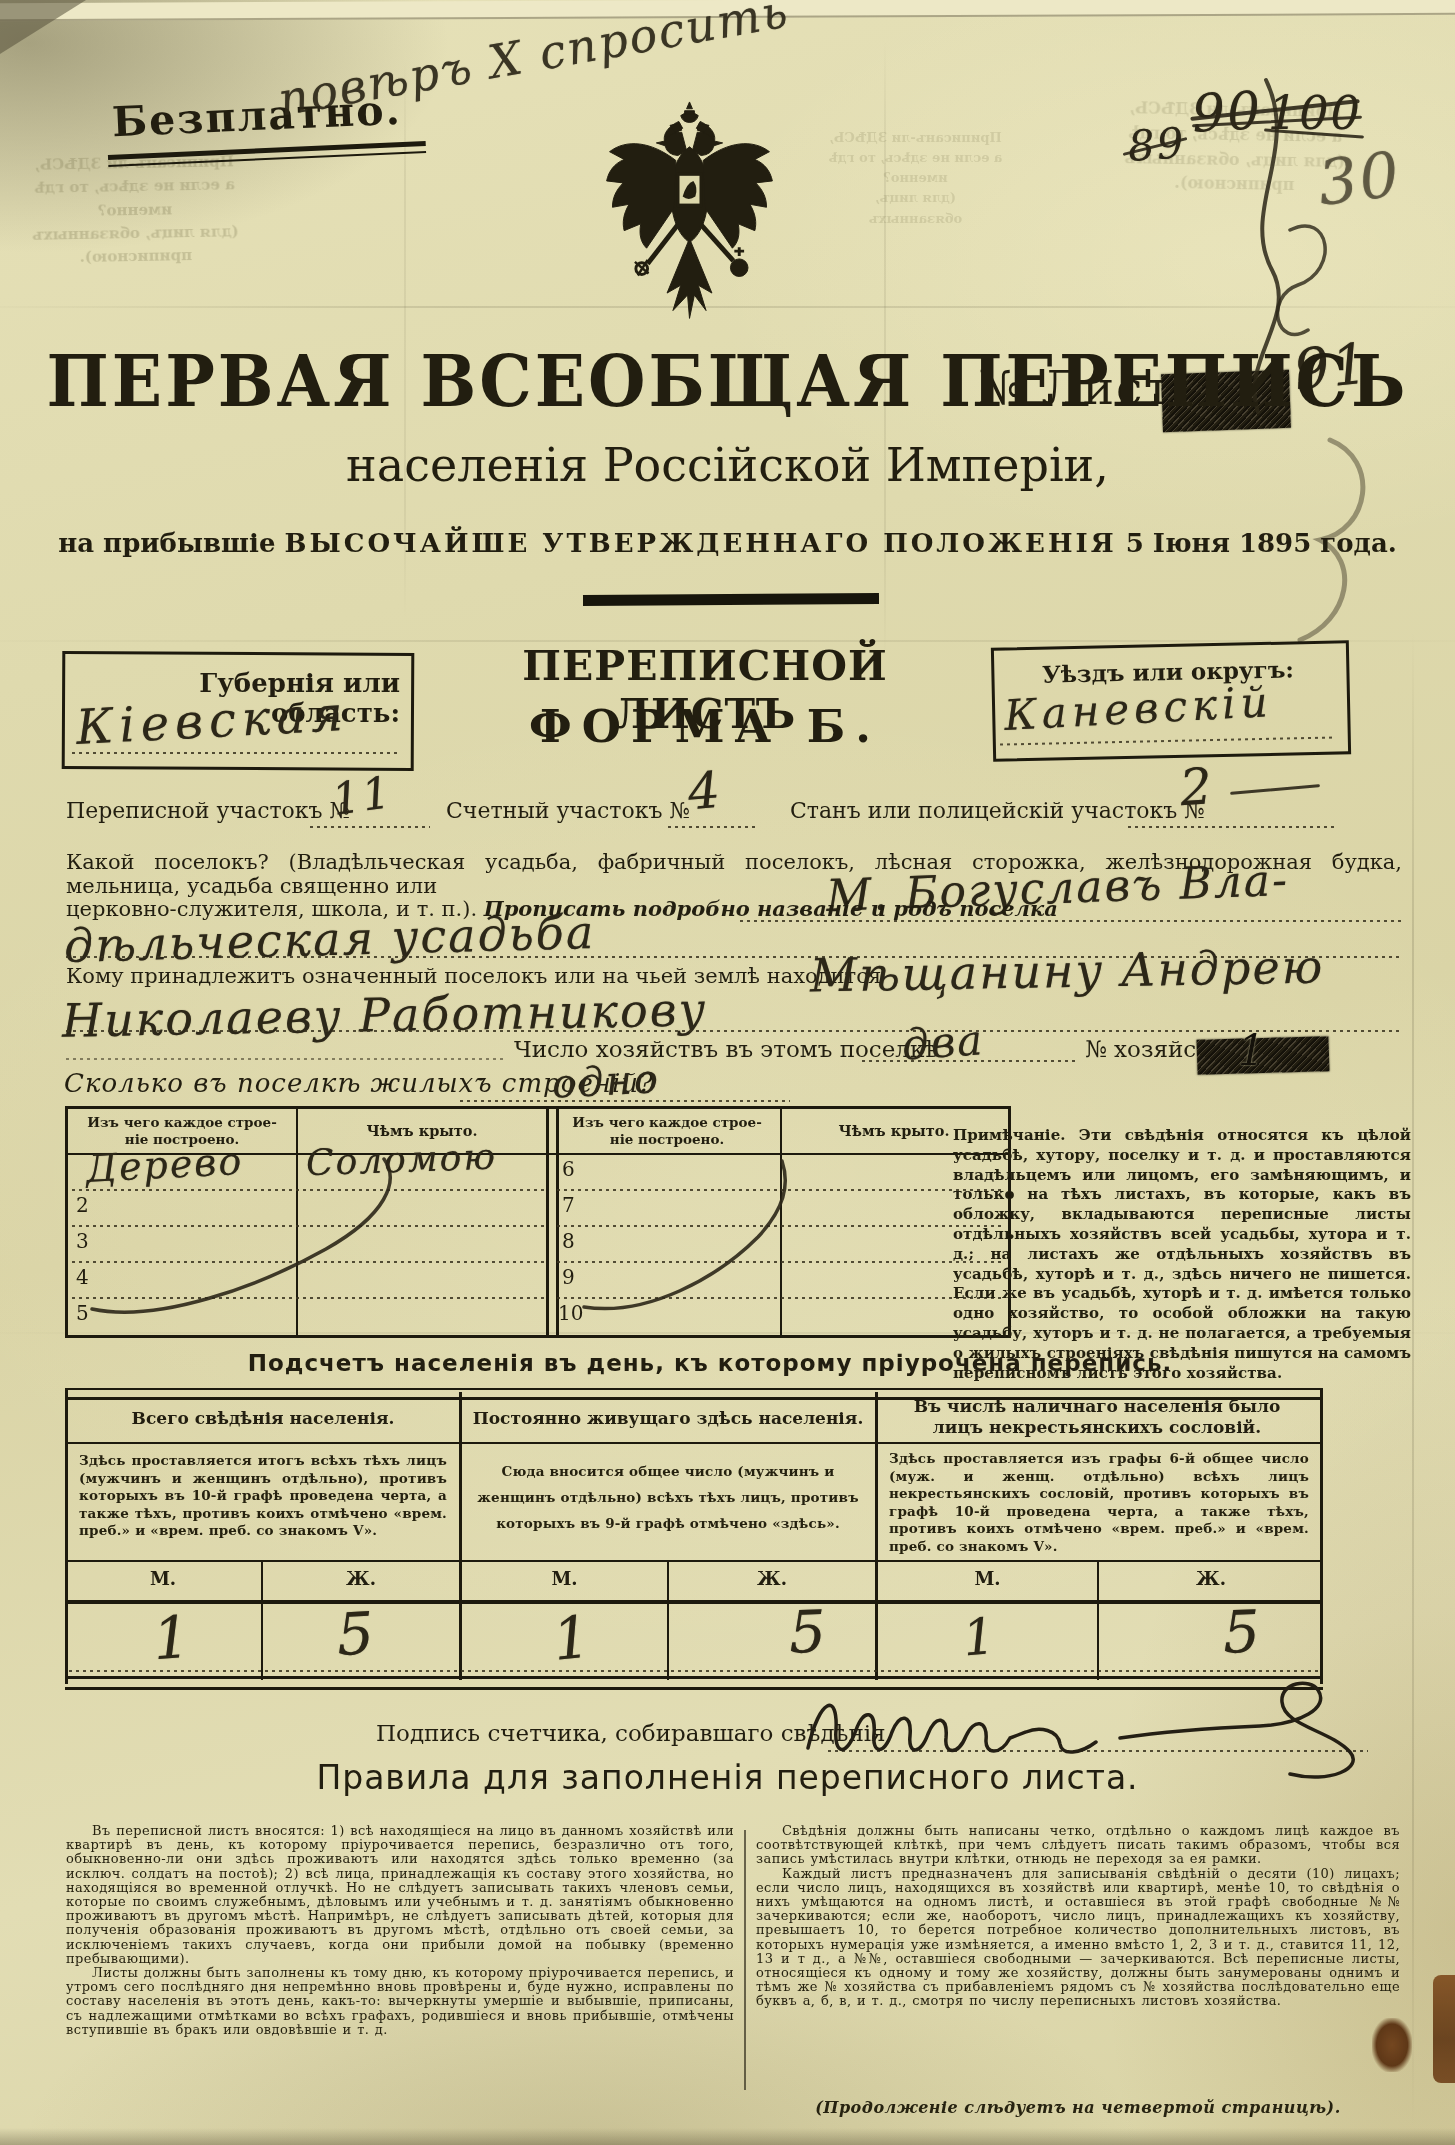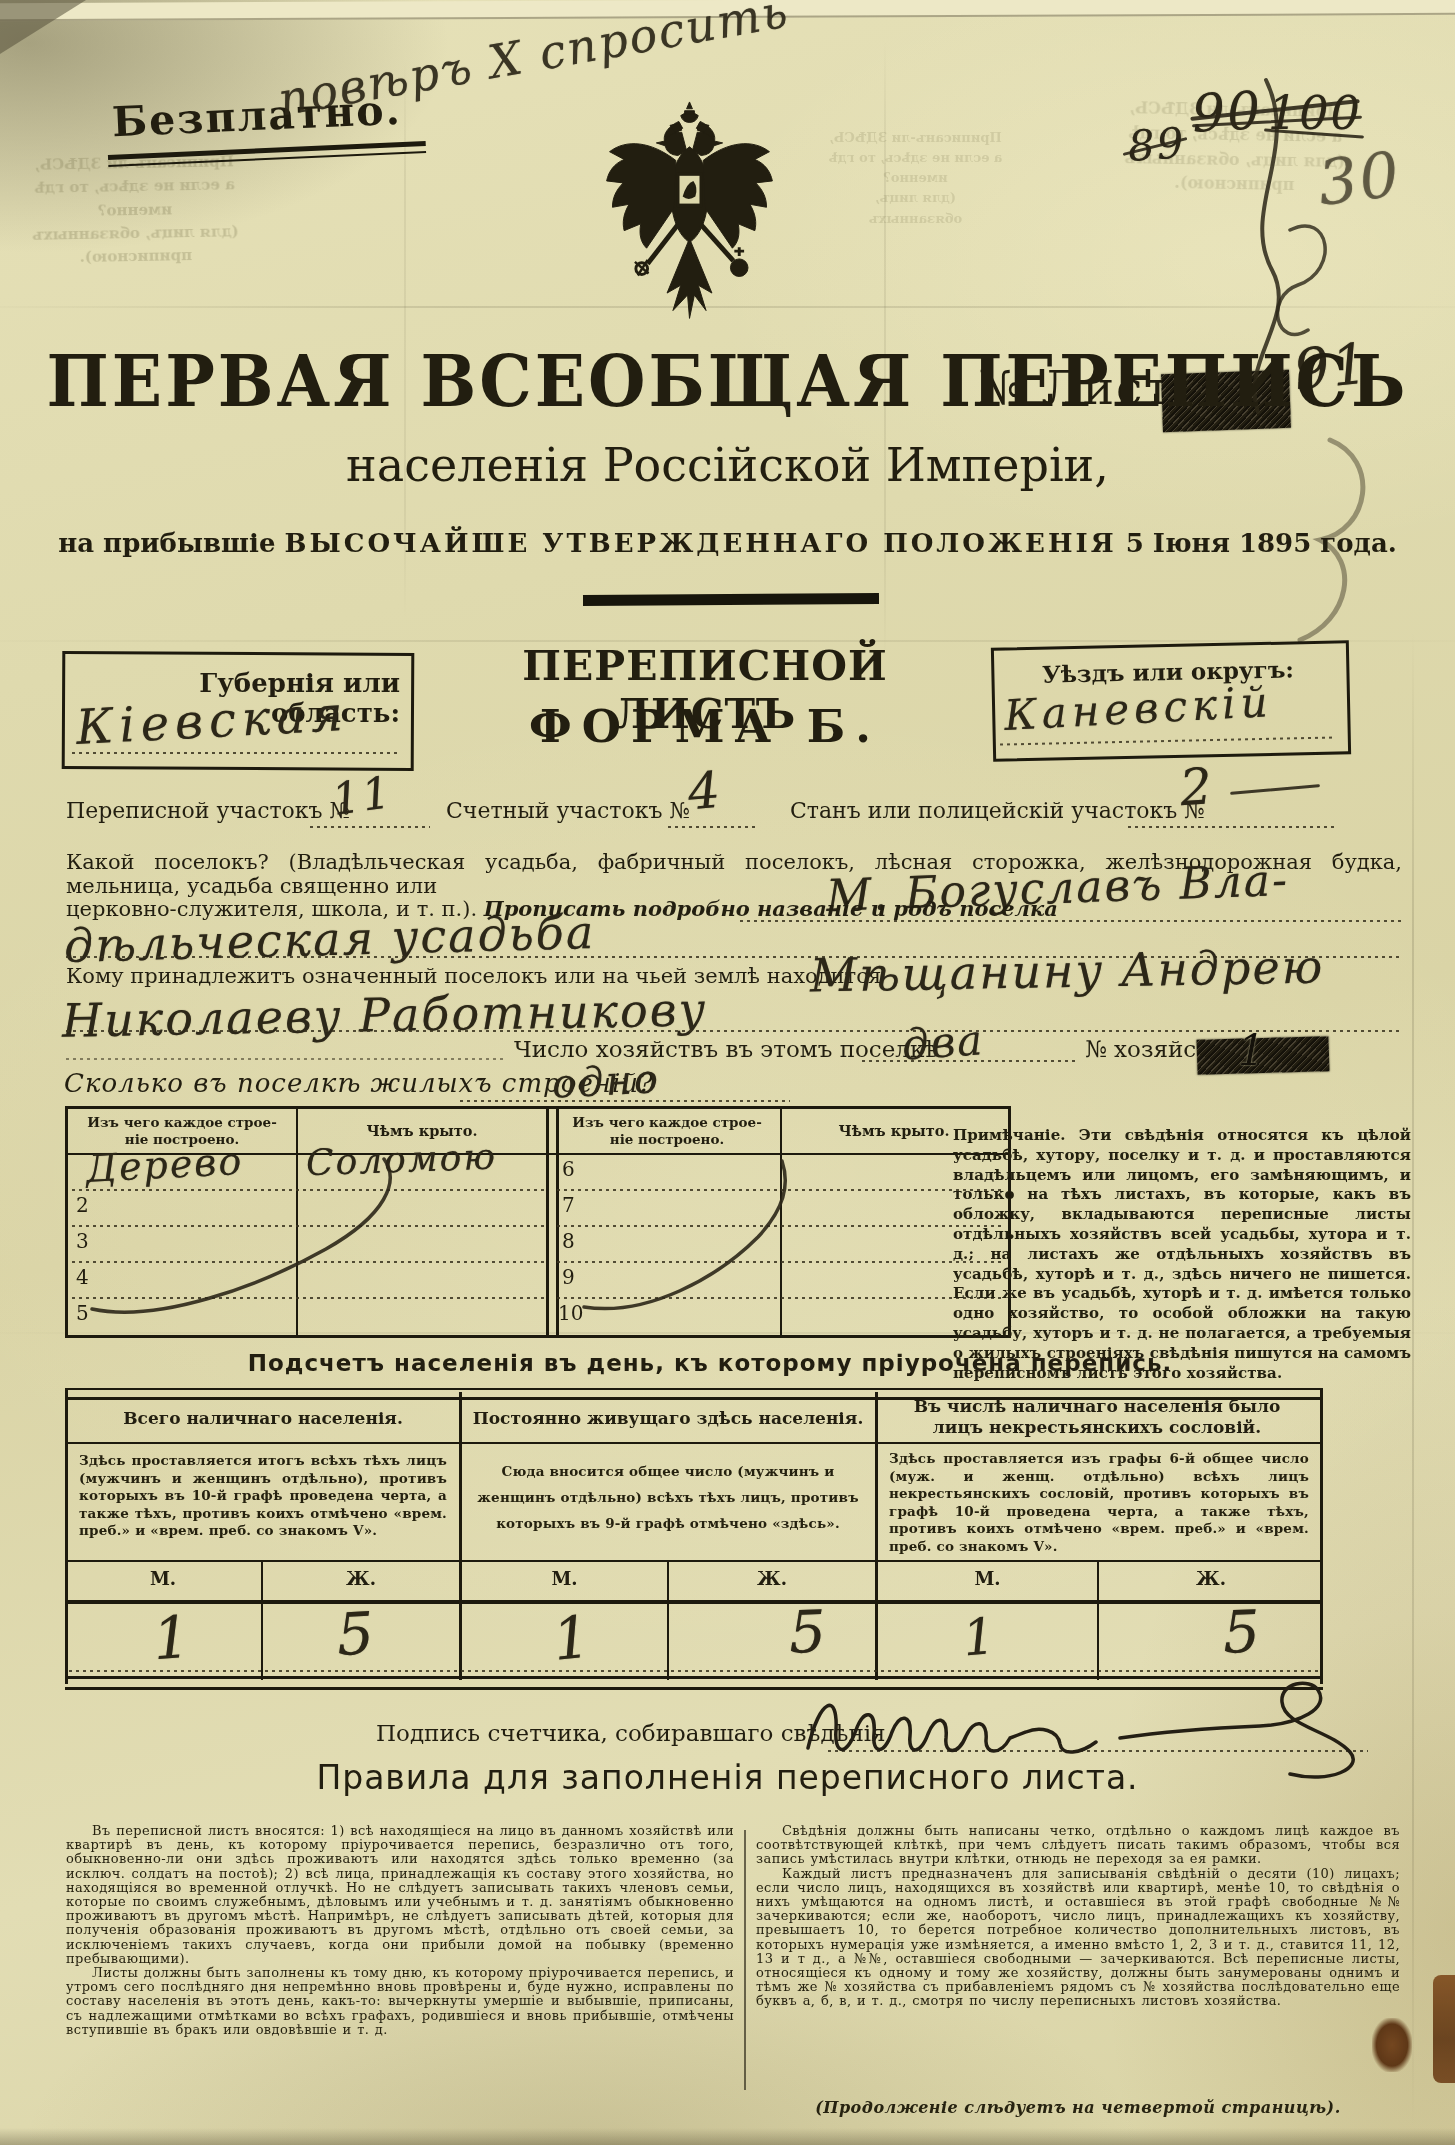--- a/index.html
+++ b/index.html
@@ -232,21 +232,21 @@
   <div class="abs print b sans" style="left:65px;top:1350px;width:1290px;text-align:center;font-size:23px;letter-spacing:1px;">Подсчетъ населенія въ день, къ которому пріурочена перепись.</div>
 
   <div class="abs" style="left:65px;top:1388px;width:1258px;height:306px;">
     <div class="abs" style="left:0;top:0;width:1252px;height:296px;border:3px solid #1d1a0e;border-top:none;border-bottom:none;"></div>
     <div class="abs" style="left:0;top:0;width:1258px;height:7px;border-top:2px solid #1d1a0e;border-bottom:3px solid #1d1a0e;"></div>
     <div class="abs" style="left:0;top:288px;width:1258px;height:8px;border-top:3px solid #1d1a0e;border-bottom:3px solid #1d1a0e;"></div>
 
     <div class="abs" style="left:394px;top:4px;width:3px;height:288px;background:#1d1a0e;"></div>
     <div class="abs" style="left:810px;top:4px;width:3px;height:288px;background:#1d1a0e;"></div>
 
-    <div class="abs print cellhead" style="left:10px;top:20px;width:376px;font-size:17px;">Всего наличнаго населенія.</div>
+    <div class="abs print cellhead" style="left:10px;top:20px;width:376px;font-size:17px;">Всего свѣдѣнія населенія.</div>
     <div class="abs print cellhead" style="left:404px;top:20px;width:398px;font-size:17px;">Постоянно живущаго здѣсь населенія.</div>
     <div class="abs print cellhead" style="left:822px;top:8px;width:420px;font-size:17px;">Въ числѣ наличнаго населенія было лицъ некрестьянскихъ сословій.</div>
     <div class="abs" style="left:0;top:54px;width:394px;height:2px;background:#1d1a0e;"></div>
     <div class="abs" style="left:397px;top:54px;width:416px;height:2px;background:#1d1a0e;"></div>
     <div class="abs" style="left:813px;top:54px;width:445px;height:2px;background:#1d1a0e;"></div>
 
     <div class="abs desc" style="left:14px;top:64px;width:368px;">Здѣсь проставляется итогъ всѣхъ тѣхъ лицъ (мужчинъ и женщинъ отдѣльно), противъ которыхъ въ 10-й графѣ проведена черта, а также тѣхъ, противъ коихъ отмѣчено «врем. преб.» и «врем. преб. со знакомъ V».</div>
     <div class="abs desc" style="left:408px;top:70px;width:390px;line-height:26px;text-align:center;">Сюда вносится общее число (мужчинъ и женщинъ отдѣльно) всѣхъ тѣхъ лицъ, противъ которыхъ въ 9-й графѣ отмѣчено «здѣсь».</div>
     <div class="abs desc" style="left:824px;top:62px;width:420px;">Здѣсь проставляется изъ графы 6-й общее число (муж. и женщ. отдѣльно) всѣхъ лицъ некрестьянскихъ сословій, противъ которыхъ въ графѣ 10-й проведена черта, а также тѣхъ, противъ коихъ отмѣчено «врем. преб.» и «врем. преб. со знакомъ V».</div>
 

